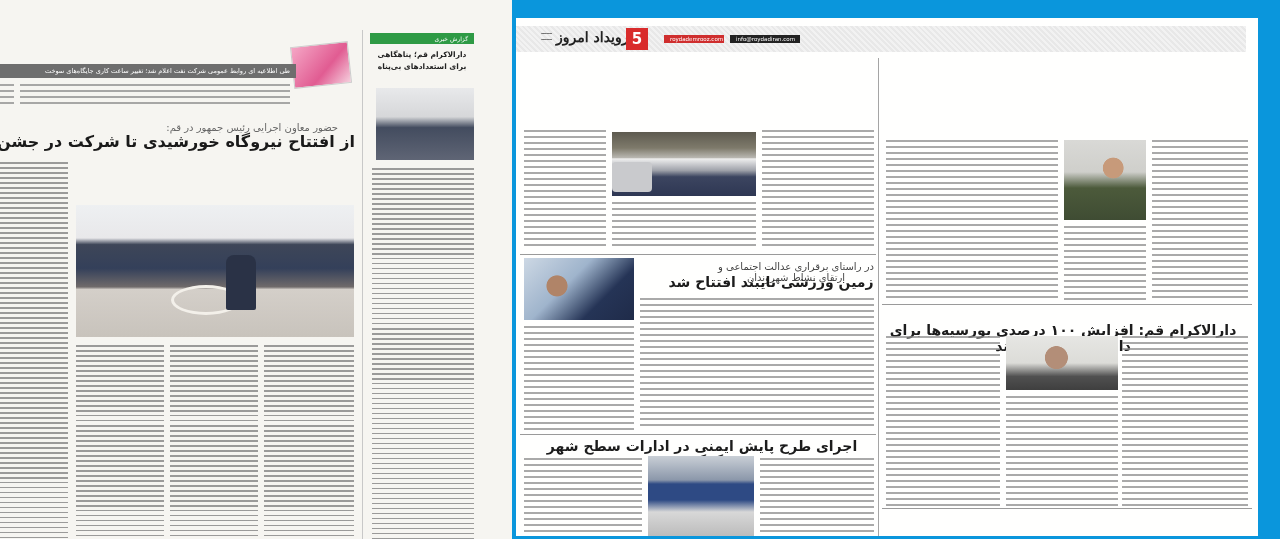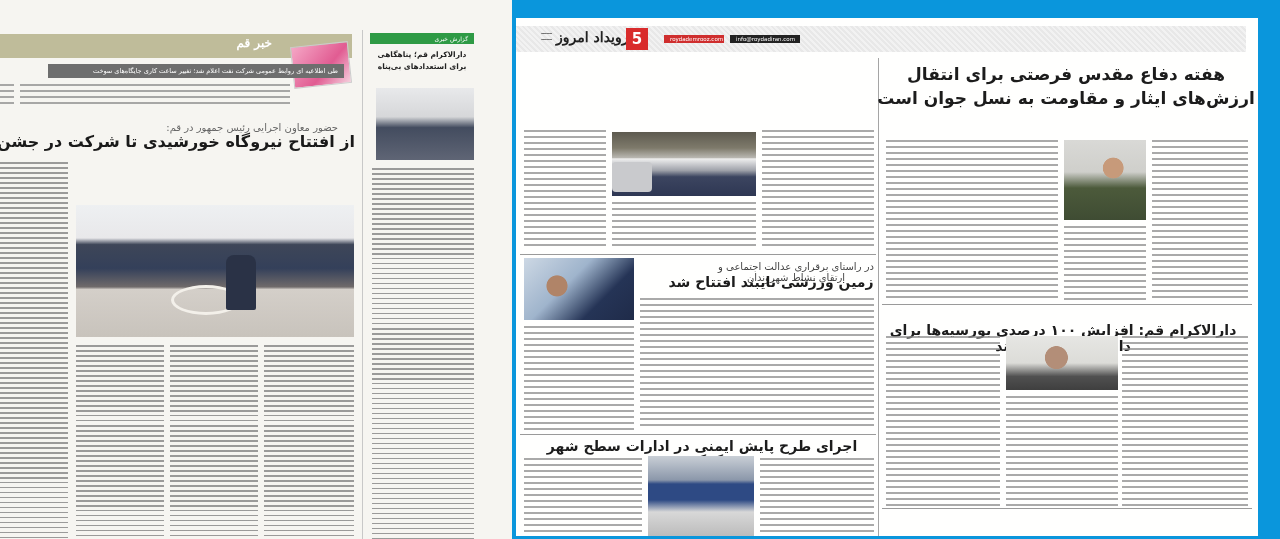--- a/index.html
+++ b/index.html
@@ -12,21 +12,21 @@
     background-image: repeating-linear-gradient(to bottom, #8d8d8d 0px, #8d8d8d 1.6px, transparent 1.6px, transparent 6px);
     opacity: .75; }
   .lines.dense { background-image: repeating-linear-gradient(to bottom, #7c7c7c 0px, #7c7c7c 1.5px, transparent 1.5px, transparent 5px); }
 
   
   #left-page { position: absolute; left: 0; top: 0; width: 512px; height: 539px; background: #f6f5f1; overflow: hidden; }
   #left-page .col-sep { position: absolute; width: 1px; background: #c8c8c8; }
 
   .khabar-header { position: absolute; left: 0; top: 34px; width: 352px; height: 24px; background: #bfbc9a; }
   .khabar-title { position: absolute; right: 80px; top: 2px; font-family: "DejaVu Serif", serif; font-weight: bold; color: #fff; font-size: 12px; }
-  .khabar-bar { position: absolute; left: 0; top: 64px; width: 296px; height: 14px; background: #6e6e6e; color: #fff; font-size: 6.5px; line-height: 14px; padding-right: 6px; text-align: right; white-space: nowrap; overflow: hidden; margin-left: 48px; }
+  .khabar-bar { position: absolute; left: 0; top: 64px; width: 296px; height: 14px; background: #6e6e6e; color: #fff; font-size: 6.5px; line-height: 14px; padding-right: 6px; text-align: right; white-space: nowrap; overflow: hidden; }
   .khabar-card { position: absolute; left: 292px; top: 44px; width: 58px; height: 42px; background: linear-gradient(135deg, #f5a7c6, #e15c92 60%, #f5d0de); border: 1px solid #ccc; transform: rotate(-6deg); }
 
   .kicker-left { position: absolute; right: 174px; top: 122px; font-size: 10px; color: #666; white-space: nowrap; }
   .headline-left { position: absolute; left: 10px; top: 132px; width: 345px; text-align: right; font-family: "DejaVu Sans", sans-serif; font-weight: bold; font-size: 16px; color: #1a1a1a; white-space: nowrap; }
 
   .photo { position: absolute; overflow: hidden; }
   #left-photo { left: 76px; top: 205px; width: 278px; height: 132px;
     background: linear-gradient(to bottom, #eef0f2 0%, #e8e8ea 25%, #3e4658 30%, #34405a 48%, #6f6a6a 62%, #d4cfc9 64%, #c8c3bc 100%); }
   #left-photo .ring { position: absolute; left: 95px; top: 80px; width: 70px; height: 30px; border: 3px solid #f3f0ea; border-radius: 50%; }
   #left-photo .person { position: absolute; left: 150px; top: 50px; width: 30px; height: 55px; background: #2a3246; border-radius: 8px 8px 2px 2px; }
@@ -66,23 +66,20 @@
     background: radial-gradient(circle at 30% 45%, #b08468 0 12%, transparent 13%), linear-gradient(135deg, #cdd8e4 0%, #9fb4cc 40%, #253456 70%, #1f2b49 100%); }
   #dar-photo { left: 490px; top: 318px; width: 112px; height: 54px;
     background: radial-gradient(circle at 45% 40%, #b38e78 0 16%, transparent 17%), linear-gradient(to bottom, #e6e6e3 0%, #dcdcd8 50%, #505050 75%, #3f3f3f 100%); }
   #paish-photo { left: 132px; top: 438px; width: 106px; height: 80px;
     background: linear-gradient(to bottom, #c9cfd6 0%, #8b97aa 30%, #2e4a84 35%, #2e4a84 55%, #d8d8d8 70%, #bcbcbc 100%); }
 </style>
 </head>
 <body>
 
 <div id="left-page">
-  <div class="khabar-header">
-    <span class="khabar-title rtl">خبر قم</span>
-  </div>
   <div class="khabar-card"></div>
   <div class="khabar-bar rtl">طی اطلاعیه ای روابط عمومی شرکت نفت اعلام شد؛ تغییر ساعت کاری جایگاه‌های سوخت</div>
   <div class="lines" style="left:20px; top:84px; width:270px; height:22px;"></div>
   <div class="lines" style="left:0; top:84px; width:14px; height:22px;"></div>
 
   <div class="kicker-left rtl">حضور معاون اجرایی رئیس جمهور در قم:</div>
   <div class="headline-left rtl">از افتتاح نیروگاه خورشیدی تا شرکت در جشن شکوفه ها</div>
 
   <div class="lines dense" style="left:0; top:162px; width:68px; height:377px;"></div>
   <div class="photo" id="left-photo">
@@ -111,21 +108,20 @@
   <div class="vr" style="left:362px; top:40px; height:478px;"></div>
 
   <div class="lines" style="left:246px; top:112px; width:112px; height:120px;"></div>
   <div class="photo" id="antenna-photo">
       <div class="car"></div>
     </div>
   <div class="lines" style="left:8px; top:112px; width:82px; height:120px;"></div>
   <div class="lines" style="left:96px; top:184px; width:144px; height:48px;"></div>
   <div class="hr" style="left:4px; top:236px; width:356px;"></div>
 
-  <div class="rhead rtl" id="h-defa">هفته دفاع مقدس فرصتی برای انتقال ارزش‌های ایثار و مقاومت به نسل جوان است</div>
   <div class="lines" style="left:636px; top:122px; width:96px; height:160px;"></div>
   <div class="photo" id="defa-photo"></div>
   <div class="lines" style="left:370px; top:122px; width:172px; height:160px;"></div>
   <div class="lines" style="left:548px; top:208px; width:82px; height:74px;"></div>
   <div class="hr" style="left:366px; top:286px; width:370px;"></div>
 
   <div class="photo" id="zamin-photo"></div>
   <div class="rhead rtl" id="h-zamin-kicker">در راستای برقراری عدالت اجتماعی و ارتقای نشاط شهروندان</div>
   <div class="rhead rtl" id="h-zamin">زمین ورزشی نایبند افتتاح شد</div>
   <div class="lines" style="left:124px; top:280px; width:234px; height:132px;"></div>

